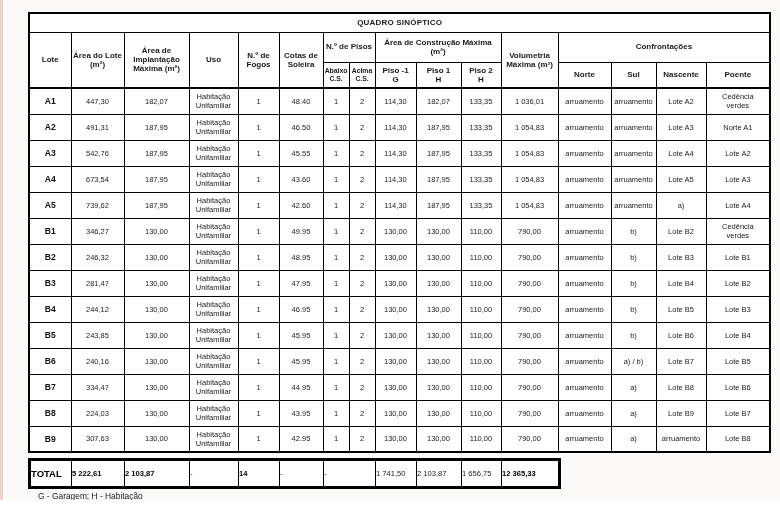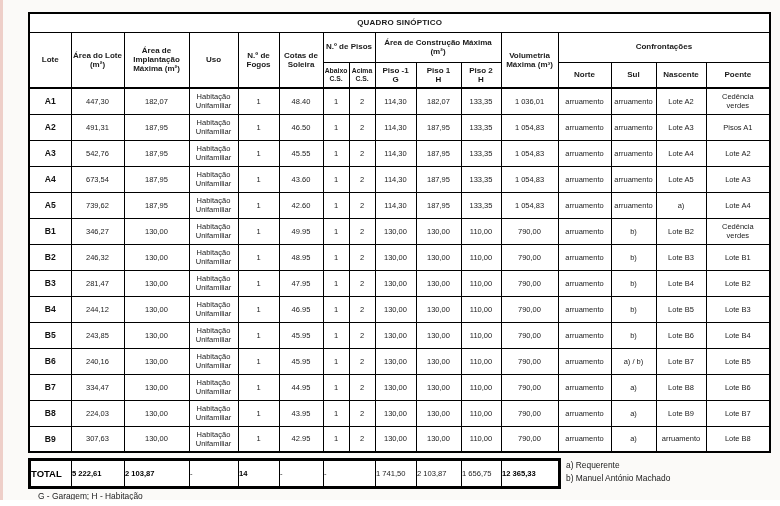--- a/index.html
+++ b/index.html
@@ -153,21 +153,21 @@
           <td>46.50</td>
           <td>1</td>
           <td>2</td>
           <td>114,30</td>
           <td>187,95</td>
           <td>133,35</td>
           <td>1 054,83</td>
           <td>arruamento</td>
           <td>arruamento</td>
           <td>Lote A3</td>
-          <td>Pisos A1</td>
+          <td>Norte A1</td>
         </tr>
         <tr>
           <td class="lote">A3</td>
           <td>542,76</td>
           <td>187,95</td>
           <td>Habitação Unifamiliar</td>
           <td>1</td>
           <td>45.55</td>
           <td>1</td>
           <td>2</td>
@@ -406,19 +406,15 @@
         <td>-</td>
         <td>-</td>
         <td>1 741,50</td>
         <td>2 103,87</td>
         <td>1 656,75</td>
         <td class="b">12 365,33</td>
       </tr>
     </tbody>
   </table>
 
-  <div class="legend">
-    <div>a) Requerente</div>
-    <div>b) Manuel António Machado</div>
-  </div>
 
   <div class="footnote">G - Garagem; H - Habitação</div>
 </div>
 
 </body></html>

